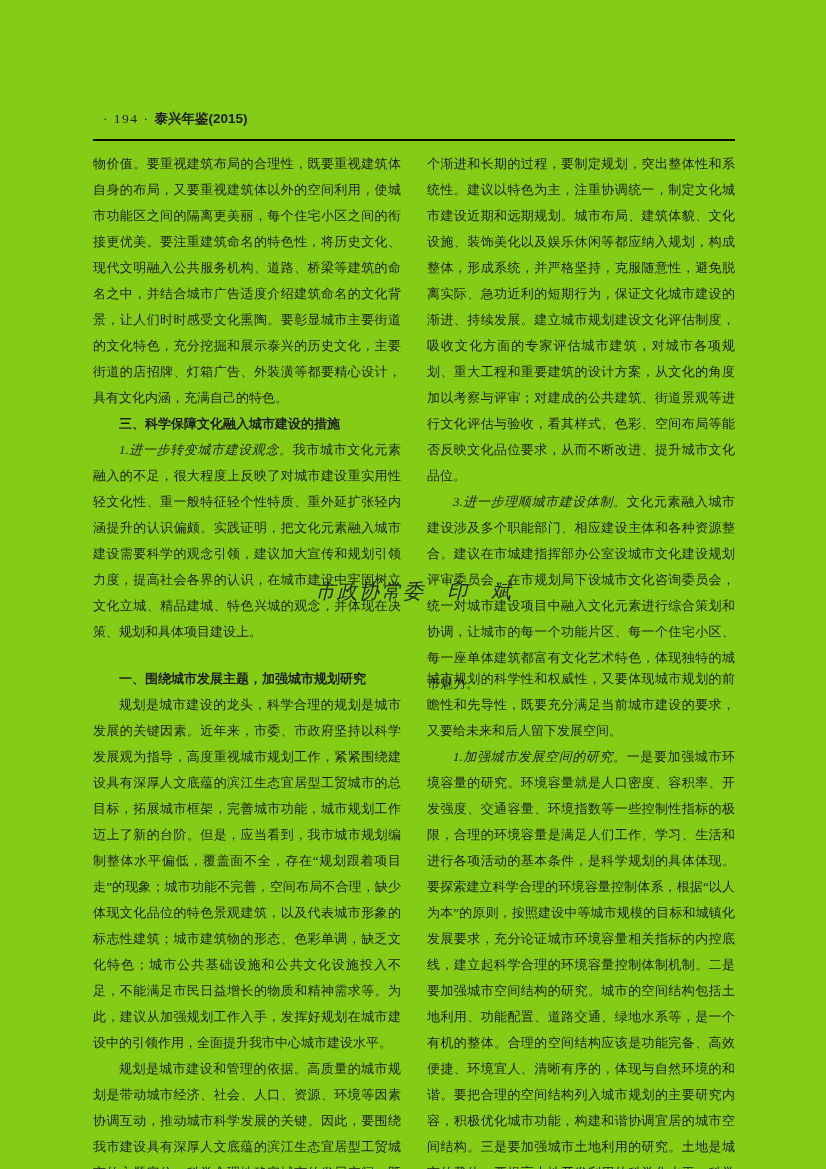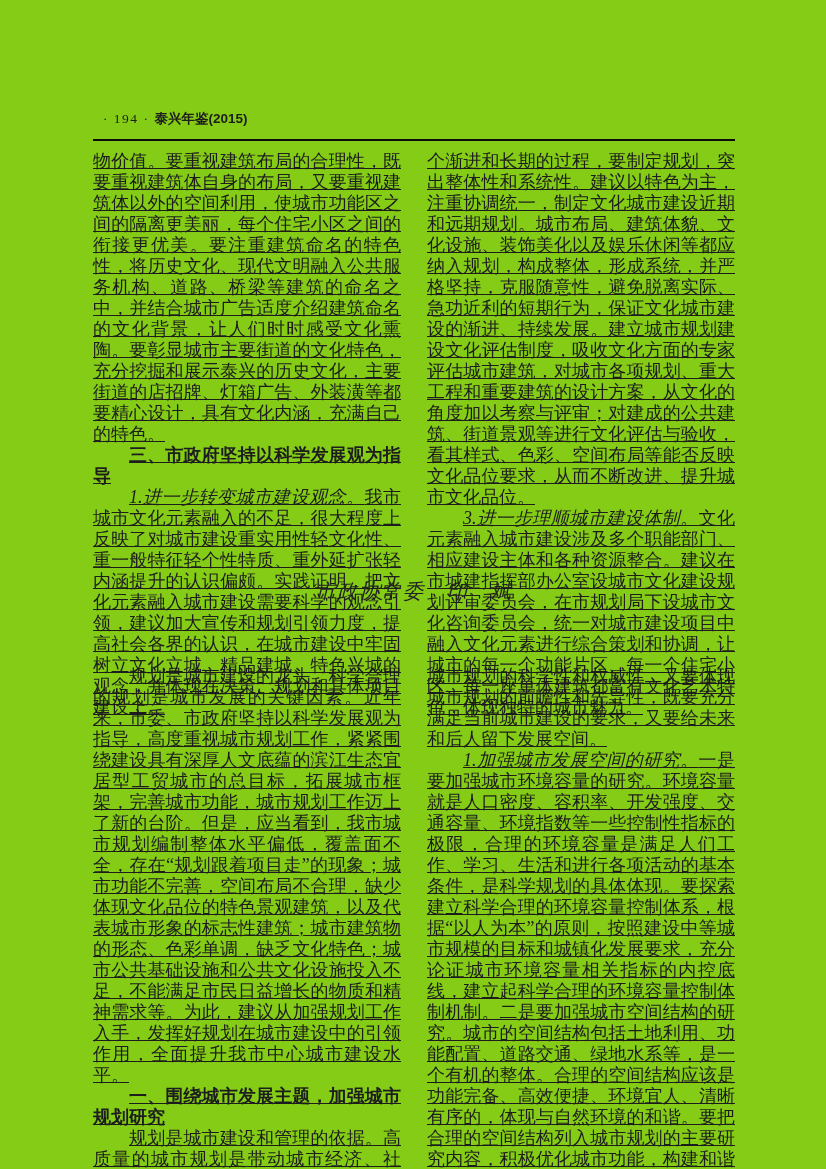--- a/index.html
+++ b/index.html
@@ -6,21 +6,21 @@
   .page{position:relative;width:826px;height:1169px;background:#84cc16;margin:0 auto;
         font-family:"Liberation Serif","DejaVu Serif",serif;color:#1d1d1d;overflow:hidden;}
   .header{position:absolute;left:103px;top:110px;font-size:13.5px;white-space:nowrap;}
   .page-label{font-family:"Liberation Serif","DejaVu Serif",serif;letter-spacing:1.5px;}
   .book-title{font-family:"Liberation Sans","DejaVu Sans",sans-serif;font-weight:600;margin-left:5px;}
   .rule{position:absolute;left:93px;top:139px;width:642px;height:2px;background:#0c0c0c;}
   .cols{position:absolute;left:93px;width:642px;display:flex;justify-content:space-between;}
   .cols-top{top:151px;}
   .cols-bottom{top:666px;}
   .col{width:308px;}
-  .para{margin:0;font-size:18px;line-height:21px;text-align:justify;word-break:break-all;text-decoration:underline;}
+  .para{margin:0;font-size:13px;line-height:26px;text-align:justify;word-break:break-all;}
   .para.indent{text-indent:2em;}
   .para.heading{font-family:"Liberation Sans","DejaVu Sans",sans-serif;font-weight:700;}
   .kai{font-style:italic;}
   .article-title{position:absolute;left:93px;top:555px;width:642px;margin:0;text-align:center;
         font-family:"Liberation Sans","DejaVu Sans",sans-serif;font-weight:700;font-size:21.5px;
         color:#141414;letter-spacing:1px;}
   .title-part2{margin-left:0.9em;}
   .byline{position:absolute;left:93px;top:578px;width:642px;text-align:center;font-size:20px;
         font-style:italic;letter-spacing:2px;color:#222;}
   .author-name{margin-left:1.1em;}
@@ -33,40 +33,40 @@
   <div class="header">
     <span class="page-label">· 194 ·</span><span class="book-title">泰兴年鉴(2015)</span>
   </div>
 
   <div class="rule"></div>
 
   <div class="cols cols-top">
     <div class="col">
 
     <p class="para body"><span>物价值。要重视建筑布局的合理性，既要重视建筑体自身的布局，又要重视建筑体以外的空间利用，使城市功能区之间的隔离更美丽，每个住宅小区之间的衔接更优美。要注重建筑命名的特色性，将历史文化、现代文明融入公共服务机构、道路、桥梁等建筑的命名之中，并结合城市广告适度介绍建筑命名的文化背景，让人们时时感受文化熏陶。要彰显城市主要街道的文化特色，充分挖掘和展示泰兴的历史文化，主要街道的店招牌、灯箱广告、外装潢等都要精心设计，具有文化内涵，充满自己的特色。</span></p>
-        <p class="para heading indent"><span>三、市政府坚持以科学发展观为指导</span></p>
+        <p class="para heading indent"><span>三、科学保障文化融入城市建设的措施</span></p>
         <p class="para body indent"><span class="kai">1.进一步转变城市建设观念。</span><span>我市城市文化元素融入的不足，很大程度上反映了对城市建设重实用性轻文化性、重一般特征轻个性特质、重外延扩张轻内涵提升的认识偏颇。实践证明，把文化元素融入城市建设需要科学的观念引领，建议加大宣传和规划引领力度，提高社会各界的认识，在城市建设中牢固树立文化立城、精品建城、特色兴城的观念，并体现在决策、规划和具体项目建设上。</span></p>
       </div>
     <div class="col">
 
     <p class="para body"><span>个渐进和长期的过程，要制定规划，突出整体性和系统性。建议以特色为主，注重协调统一，制定文化城市建设近期和远期规划。城市布局、建筑体貌、文化设施、装饰美化以及娱乐休闲等都应纳入规划，构成整体，形成系统，并严格坚持，克服随意性，避免脱离实际、急功近利的短期行为，保证文化城市建设的渐进、持续发展。建立城市规划建设文化评估制度，吸收文化方面的专家评估城市建筑，对城市各项规划、重大工程和重要建筑的设计方案，从文化的角度加以考察与评审；对建成的公共建筑、街道景观等进行文化评估与验收，看其样式、色彩、空间布局等能否反映文化品位要求，从而不断改进、提升城市文化品位。</span></p>
         <p class="para body indent"><span class="kai">3.进一步理顺城市建设体制。</span><span>文化元素融入城市建设涉及多个职能部门、相应建设主体和各种资源整合。建议在市城建指挥部办公室设城市文化建设规划评审委员会，在市规划局下设城市文化咨询委员会，统一对城市建设项目中融入文化元素进行综合策划和协调，让城市的每一个功能片区、每一个住宅小区、每一座单体建筑都富有文化艺术特色，体现独特的城市魅力。</span></p>
       </div>
   </div>
 
 
   <div class="byline">
     <span class="author-role">市政协常委</span><span class="author-name">印　斌</span>
   </div>
 
   <div class="cols cols-bottom">
     <div class="col">
 
-    <p class="para body indent"><span>规划是城市建设的龙头，科学合理的规划是城市发展的关键因素。近年来，市委、市政府坚持以科学发展观为指导，高度重视城市规划工作，紧紧围绕建设具有深厚人文底蕴的滨江生态宜居型工贸城市的总目标，拓展城市框架，完善城市功能，城市规划工作迈上了新的台阶。但是，应当看到，我市城市规划编制整体水平偏低，覆盖面不全，存在“规划跟着项目走”的现象；城市功能不完善，空间布局不合理，缺少体现文化品位的特色景观建筑，以及代表城市形象的标志性建筑；城市建筑物的形态、色彩单调，缺乏文化特色；城市公共基础设施和公共文化设施投入不足，不能满足市民日益增长的物质和精神需求等。为此，建议从加强规划工作入手，发挥好规划在城市建设中的引领作用，全面提升我市中心城市建设水平。</span></p>
-        <p class="para heading indent"><span>一、围绕城市发展主题，加强城市规划研究</span></p>
+    <p class="para heading indent"><span>一、围绕城市发展主题，加强城市规划研究</span></p>
+        <p class="para body indent"><span>规划是城市建设的龙头，科学合理的规划是城市发展的关键因素。近年来，市委、市政府坚持以科学发展观为指导，高度重视城市规划工作，紧紧围绕建设具有深厚人文底蕴的滨江生态宜居型工贸城市的总目标，拓展城市框架，完善城市功能，城市规划工作迈上了新的台阶。但是，应当看到，我市城市规划编制整体水平偏低，覆盖面不全，存在“规划跟着项目走”的现象；城市功能不完善，空间布局不合理，缺少体现文化品位的特色景观建筑，以及代表城市形象的标志性建筑；城市建筑物的形态、色彩单调，缺乏文化特色；城市公共基础设施和公共文化设施投入不足，不能满足市民日益增长的物质和精神需求等。为此，建议从加强规划工作入手，发挥好规划在城市建设中的引领作用，全面提升我市中心城市建设水平。</span></p>
         <p class="para body indent"><span>规划是城市建设和管理的依据。高质量的城市规划是带动城市经济、社会、人口、资源、环境等因素协调互动，推动城市科学发展的关键。因此，要围绕我市建设具有深厚人文底蕴的滨江生态宜居型工贸城市的主题定位，科学合理地确定城市的发展空间，既要体现</span></p>
       </div>
     <div class="col">
 
     <p class="para body"><span>城市规划的科学性和权威性，又要体现城市规划的前瞻性和先导性，既要充分满足当前城市建设的要求，又要给未来和后人留下发展空间。</span></p>
         <p class="para body indent"><span class="kai">1.加强城市发展空间的研究。</span><span>一是要加强城市环境容量的研究。环境容量就是人口密度、容积率、开发强度、交通容量、环境指数等一些控制性指标的极限，合理的环境容量是满足人们工作、学习、生活和进行各项活动的基本条件，是科学规划的具体体现。要探索建立科学合理的环境容量控制体系，根据“以人为本”的原则，按照建设中等城市规模的目标和城镇化发展要求，充分论证城市环境容量相关指标的内控底线，建立起科学合理的环境容量控制体制机制。二是要加强城市空间结构的研究。城市的空间结构包括土地利用、功能配置、道路交通、绿地水系等，是一个有机的整体。合理的空间结构应该是功能完备、高效便捷、环境宜人、清晰有序的，体现与自然环境的和谐。要把合理的空间结构列入城市规划的主要研究内容，积极优化城市功能，构建和谐协调宜居的城市空间结构。三是要加强城市土地利用的研究。土地是城市的载体，要提高土地开发利用的科学化水平，科学的土地利用规划既</span></p>
       </div>
   </div>
 
 </div>

